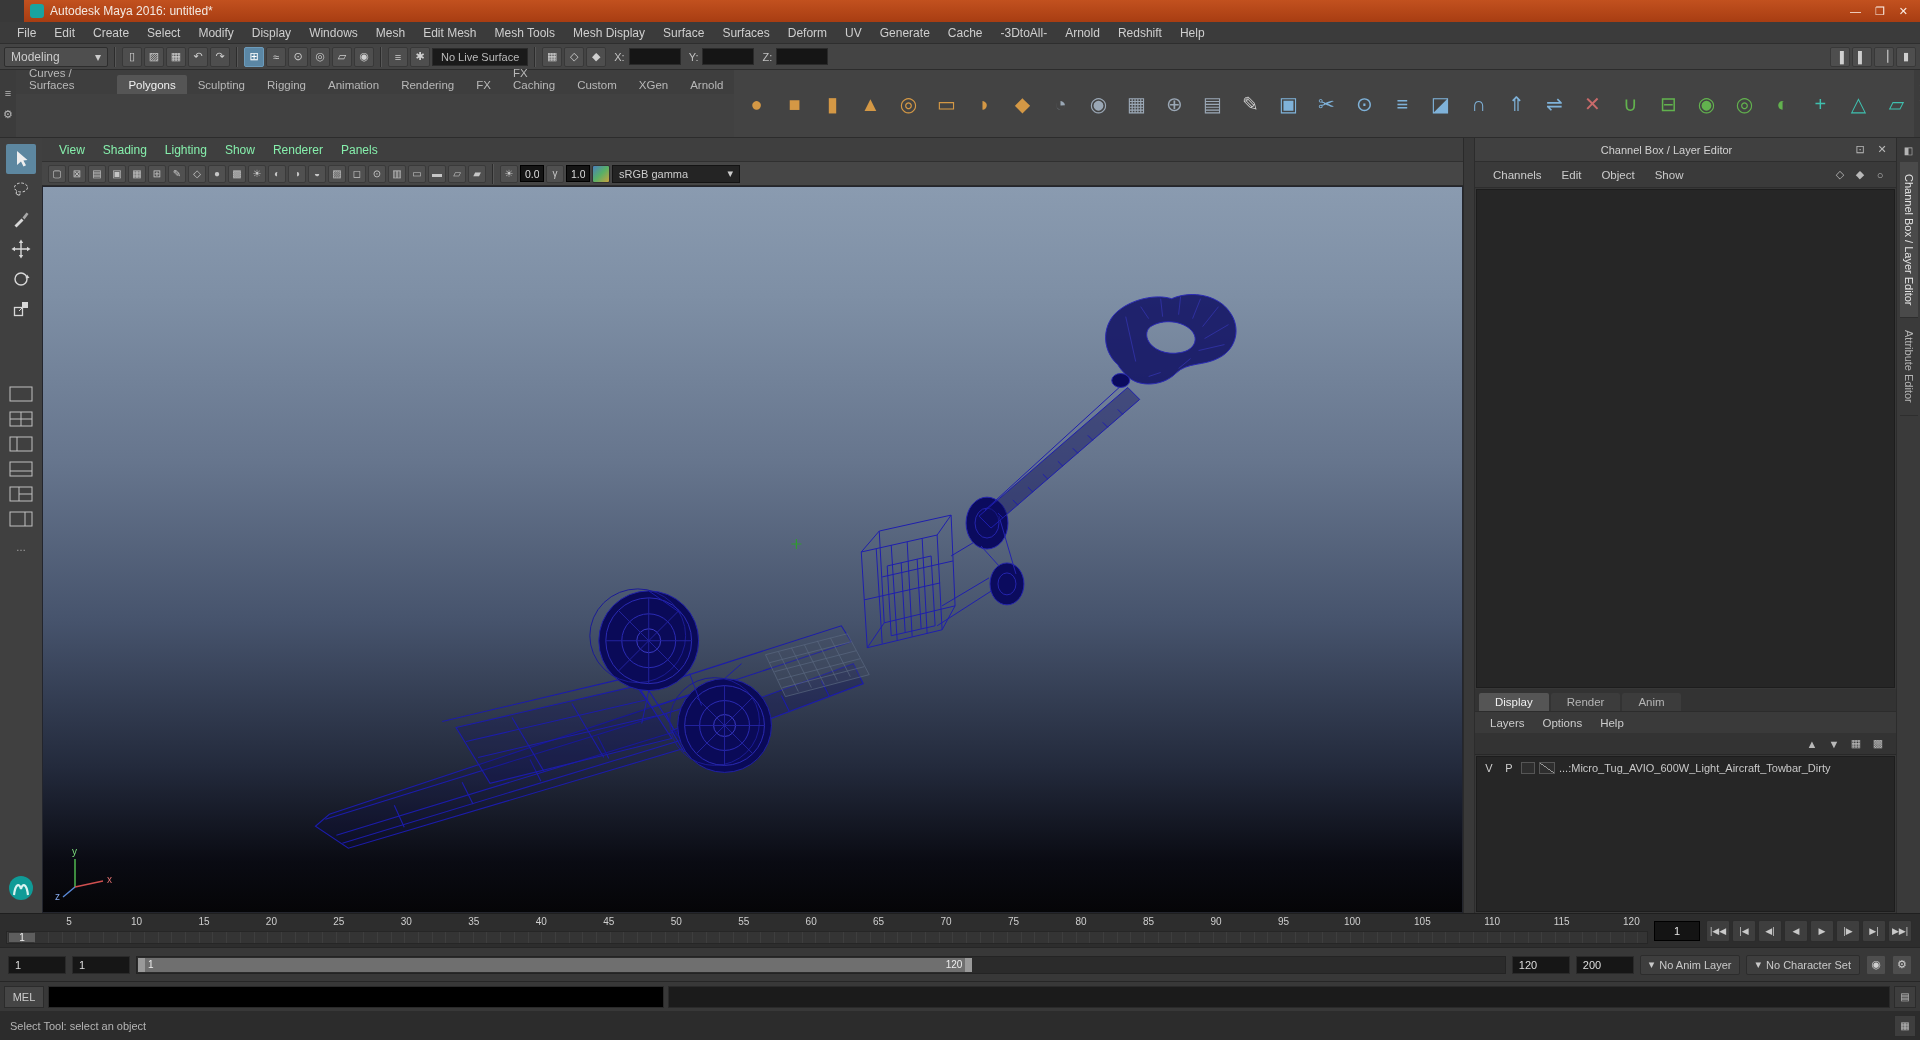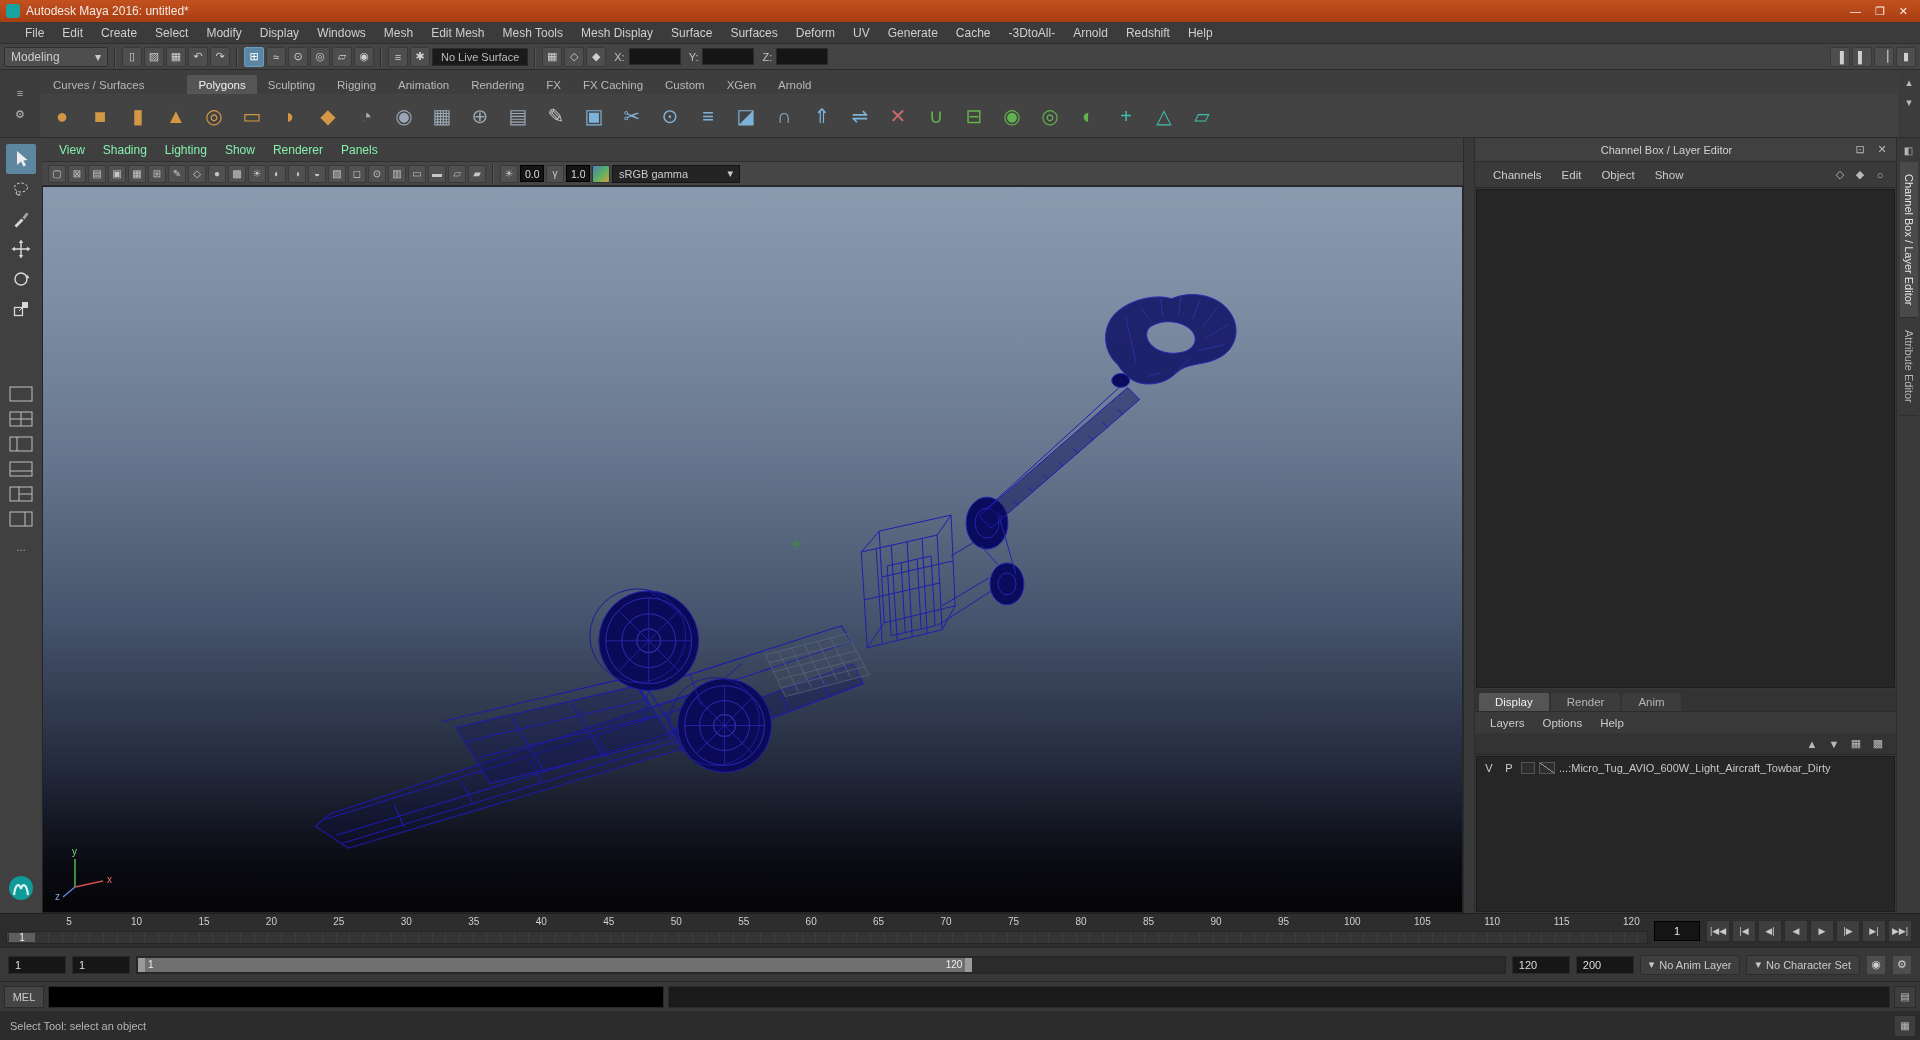--- a/index.html
+++ b/index.html
@@ -1,47 +1,47 @@
 <!DOCTYPE html>
 <html><head>
 <meta charset="utf-8">
 <style>
   * { box-sizing: border-box; margin: 0; padding: 0; }
   html,body { width:1920px; height:1040px; overflow:hidden; }
   body { font-family:"Liberation Sans", sans-serif; font-size:12px; color:#cccccc; background:#393939; }
   .app { width:1920px; height:1040px; display:flex; flex-direction:column; }
 
   
-  .titlebar { height:22px; background:linear-gradient(#c2511f,#a83d12); display:flex; align-items:center; padding:0 6px; color:#f3e9e2; font-size:12px; }
+  .titlebar { height:22px; background:linear-gradient(#c2511f,#a83d12); display:flex; align-items:center; padding:0 6px; color:#f3e9e2; font-size:12px;margin-left:24px; }
   .appicon { width:14px; height:14px; background:#19a3a0; border-radius:3px; margin-right:6px; }
   .titlebar .title { flex:1; }
   .winbtns { display:flex; gap:14px; padding-right:6px; }
   .winbtns span { font-size:11px; color:#fbeee6; cursor:default; }
 
   
-  .menubar { height:22px; background:#3b3b3b; display:flex; align-items:center; padding-left:16px; border-bottom:1px solid #2e2e2e; }
+  .menubar { height:22px; background:#3b3b3b; display:flex; align-items:center; padding-left:8px; border-bottom:1px solid #2e2e2e; }
   .menu-item { padding:0 9px; color:#cfcfcf; font-size:12px; }
 
   
   .statusline { height:26px; background:#444444; display:flex; align-items:center; padding:0 4px; border-bottom:1px solid #2c2c2c; gap:2px; }
   .menuset { width:104px; height:20px; background:#4e4e4e; border:1px solid #2d2d2d; border-radius:2px; display:flex; align-items:center; justify-content:space-between; padding:0 6px; }
   .vsep { width:0; height:20px; border-left:1px solid #2c2c2c; border-right:1px solid #575757; margin:0 4px; }
   .icon-group { display:flex; gap:2px; }
   .sbtn { width:20px; height:20px; background:#4e4e4e; border:1px solid #383838; border-radius:2px; color:#cfcfcf; font-size:11px; display:flex; align-items:center; justify-content:center; cursor:default; }
   .sbtn.active { background:#5b87a5; border-color:#6c9cbc; color:#ffffff; }
   .darkfield { height:18px; background:#1a1a1a; border:1px solid #2a2a2a; color:#bbbbbb; display:flex; align-items:center; padding:0 8px; font-size:11px; }
   .coord-label { font-size:11px; color:#c2c2c2; margin:0 2px 0 6px; }
   .coord-input { width:52px; height:17px; background:#151515; border:1px solid #2a2a2a; color:#dddddd; font-size:11px; padding:0 4px; font-family:"Liberation Sans",sans-serif; }
   .spacer { flex:1; }
 
   
   .shelf-block { height:68px; display:flex; background:#414141; border-bottom:1px solid #2c2c2c; }
   .shelf-left { width:40px; display:flex; flex-direction:column; align-items:center; justify-content:center; gap:6px; background:#3c3c3c; }
   .mini-btn { width:16px; height:16px; display:flex; align-items:center; justify-content:center; color:#b9b9b9; font-size:11px; background:transparent; border:none; cursor:default; }
-  .shelf-main { flex:1; display:flex; flex-direction:column; }
+  .shelf-main { flex:1; display:flex; flex-direction:row; }
   .shelf-tabs { height:24px; display:flex; align-items:flex-end; background:#3e3e3e; padding-left:2px; }
   .shelf-tab { padding:4px 11px 3px; font-size:11.5px; color:#b8b8b8; }
   .shelf-tab.active { background:#555555; color:#f0f0f0; border-radius:2px 2px 0 0;margin-left:32px; }
   .shelf-items { flex:1; display:flex; align-items:center; padding-left:4px; gap:2px; background:#434343; }
   .shelf-btn { width:36px; height:36px; background:transparent; border:none; display:flex; align-items:center; justify-content:center; cursor:default; }
   .shelf-glyph { font-size:20px; line-height:1; }
   .shelf-right { width:22px; display:flex; flex-direction:column; align-items:center; justify-content:flex-start; padding-top:4px; gap:4px; background:#3c3c3c; }
 
   
   .main { flex:1; min-height:0; display:flex; }

